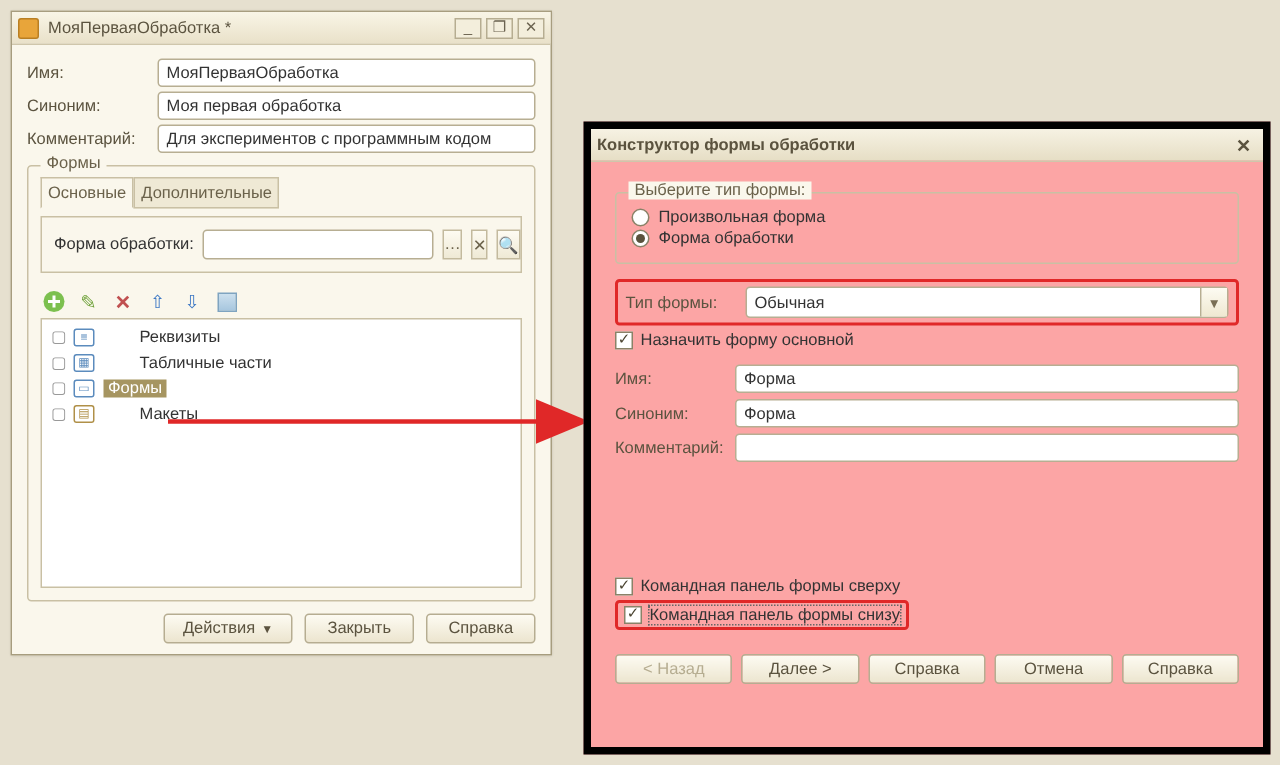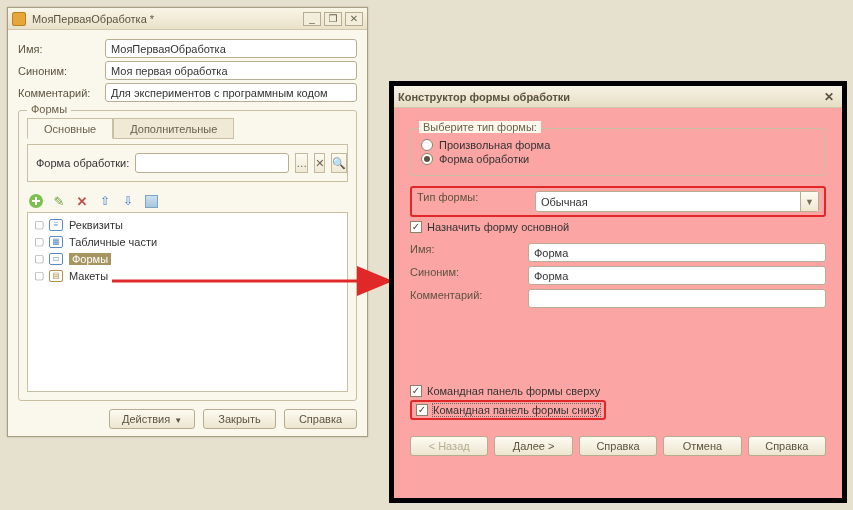--- a/index.html
+++ b/index.html
@@ -14,21 +14,21 @@
   .win-body { padding:6px 10px 8px 10px; }
 
   .field-row { display:flex; align-items:center; margin:3px 0; }
   .field-row label { width:87px; color:#5b533f; }
   .txt { flex:1; height:19px; border:1px solid #b7ae92; background:#fff; padding:2px 5px; border-radius:3px; font-size:11px; color:#333;}
 
   .groupbox { border:1px solid #c9c0a4; border-radius:3px; margin-top:8px; padding:6px 8px 8px 8px; position:relative;}
   .groupbox .legend { position:absolute; top:-8px; left:8px; background:#faf7ec; padding:0 4px; color:#6b624b; font-size:11px;}
 
   .tabs { display:flex; gap:0; margin-bottom:6px; }
-  .tab { padding:4px 16px 3px; border:1px solid #c9c0a4; background:#efe9d5; color:#6b624b; font-size:11px; position:relative; top:1px;}
+  .tab { padding:4px 4px 3px; border:1px solid #c9c0a4; background:#efe9d5; color:#6b624b; font-size:11px; position:relative; top:1px;}
   .tab.active { background:#faf7ec; border-bottom:1px solid #faf7ec; font-weight:normal;}
   .tabpanel { border:1px solid #c9c0a4; padding:8px; }
 
   .inline-input-row { display:flex; align-items:center; gap:6px;}
   .inline-input-row .txt { flex:1; height:20px;}
   .inbtn { height:20px; border:1px solid #c3ba9e; background:linear-gradient(#fdfbf2,#efe9d5); width:20px; display:flex; align-items:center; justify-content:center; font-size:11px; color:#6b624b;}
 
   .toolbar { display:flex; gap:5px; margin-top:8px; padding:2px 0;}
   .toolbar .tbtn { width:18px; height:18px; display:flex; align-items:center;justify-content:center; border-radius:3px;}
   .ic-add{ width:14px;height:14px;border-radius:50%; background:#7cc04f; position:relative;}
@@ -43,42 +43,42 @@
 
   .listbox { border:1px solid #c9c0a4; height:180px; background:#fff; padding:3px 0; overflow:auto;}
   .node { display:flex; align-items:center; gap:6px; padding:2px 6px; font-size:11px;}
   .node .exp { color:#999; width:9px; text-align:center;}
   .node .nodeicon { width:14px; height:12px; border:1px solid; border-radius:2px; display:flex; align-items:center; justify-content:center; font-size:8px;}
   .ni-blue{border-color:#5b8bbd; color:#5b8bbd;}
   .ni-tbl{border-color:#5b8bbd; color:#5b8bbd;}
   .ni-form{border-color:#5b8bbd; color:#5b8bbd;}
   .ni-tmpl{border-color:#b09048; color:#b09048;}
   .node.selected span.lbl{ background:#a69561; color:#fff; padding:0 3px;}
-  .node:not(.selected) span.lbl{ color:#333;}
+  .node:not(.selected) span.lbl{ color:#333;margin-left:24px;}
 
   .btnbar { display:flex; gap:8px; justify-content:flex-end; margin-top:8px;}
   .pushbtn { padding:3px 0; width:73px; text-align:center; border:1px solid #b6ad91; background:linear-gradient(#fdfbf2,#ece5cf); border-radius:3px; color:#5b533f;}
   .pushbtn .drop{ margin-left:4px; font-size:8px;}
 
   
   .win-right { position:absolute; left:389px; top:81px; width:458px; height:422px; background:#fca5a5; border:5px solid #000000;}
   .win-right .titlebar{ background:linear-gradient(#f6f2e3,#e6dec5);}
   .win-right .title { font-weight:bold; color:#5b533f;}
   .closebtn{ width:18px;height:15px; display:flex;align-items:center;justify-content:center; color:#5b533f; font-size:12px; font-weight:bold;}
 
   .dlgbody{ padding:20px 16px 8px 16px;}
   .fieldset{ border:1px solid #c9c0a4; border-radius:3px; padding:8px 10px 8px 10px; margin-bottom:10px; position:relative;}
   .fieldset .legend{ position:absolute; top:-8px; left:8px; background:#faf7ec; padding:0 4px; color:#6b624b;}
 
   .radio-row{ display:flex; align-items:center; gap:6px; margin:2px 0;}
   .radio{ width:12px;height:12px;border:1px solid #8a8268; border-radius:50%; display:flex;align-items:center;justify-content:center; background:#fff;}
   .radio .dot{width:6px;height:6px;border-radius:50%;background:#5a523d;}
   .check-row{ display:flex; align-items:center; gap:5px; margin:3px 0;}
   .chk{ width:12px;height:12px;border:1px solid #8a8268; background:#fff; display:flex; align-items:center; justify-content:center; font-size:10px; color:#4a4330; line-height:1;}
-  .dlg-field{ display:flex; align-items:flex-start; margin:4px 0;gap:38px;}
+  .dlg-field{ display:flex; align-items:center; margin:4px 0;}
   .dlg-field label{ width:80px; color:#5b533f;}
   .dlg-field .txt{ flex:1;}
 
   .combo{ flex:1; height:21px; border:1px solid #b7ae92; background:#fff; display:flex; align-items:center; border-radius:3px;}
   .combo .cval{ flex:1; padding:0 5px;}
   .combo .carrow{ width:18px; height:100%; border-left:1px solid #b7ae92; background:linear-gradient(#fdfbf2,#efe8d1); display:flex;align-items:center;justify-content:center; color:#7a6f55; font-size:9px;}
 
   .hl-red{ border:2px solid #e02828; border-radius:3px; padding:3px 5px; }
   .dlg-btnbar{ display:flex; gap:6px; justify-content:flex-end; margin-top:16px;}
   .dlg-btnbar .pushbtn{ width:90px; font-size:11px;}

